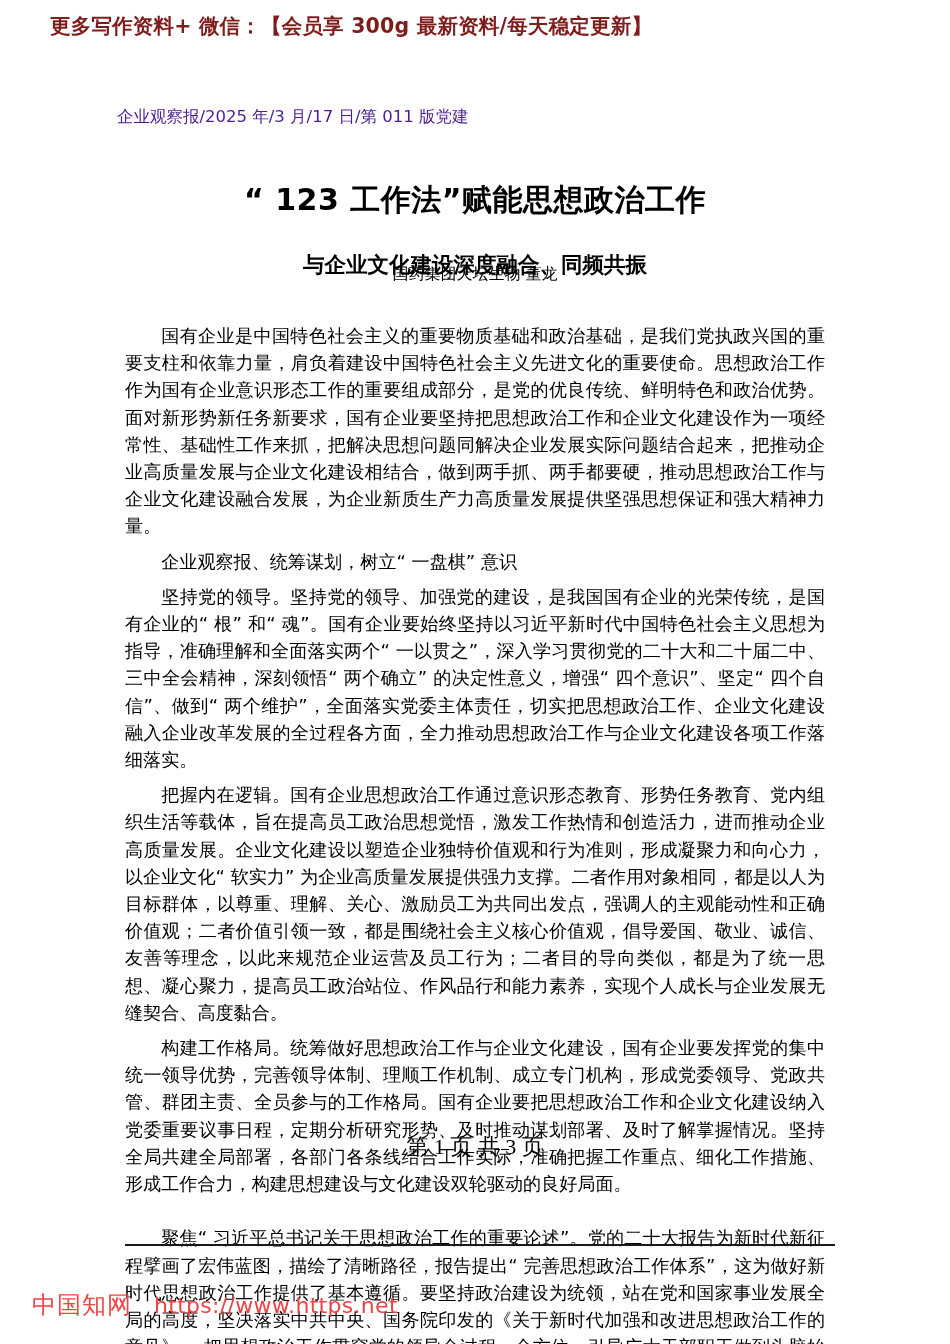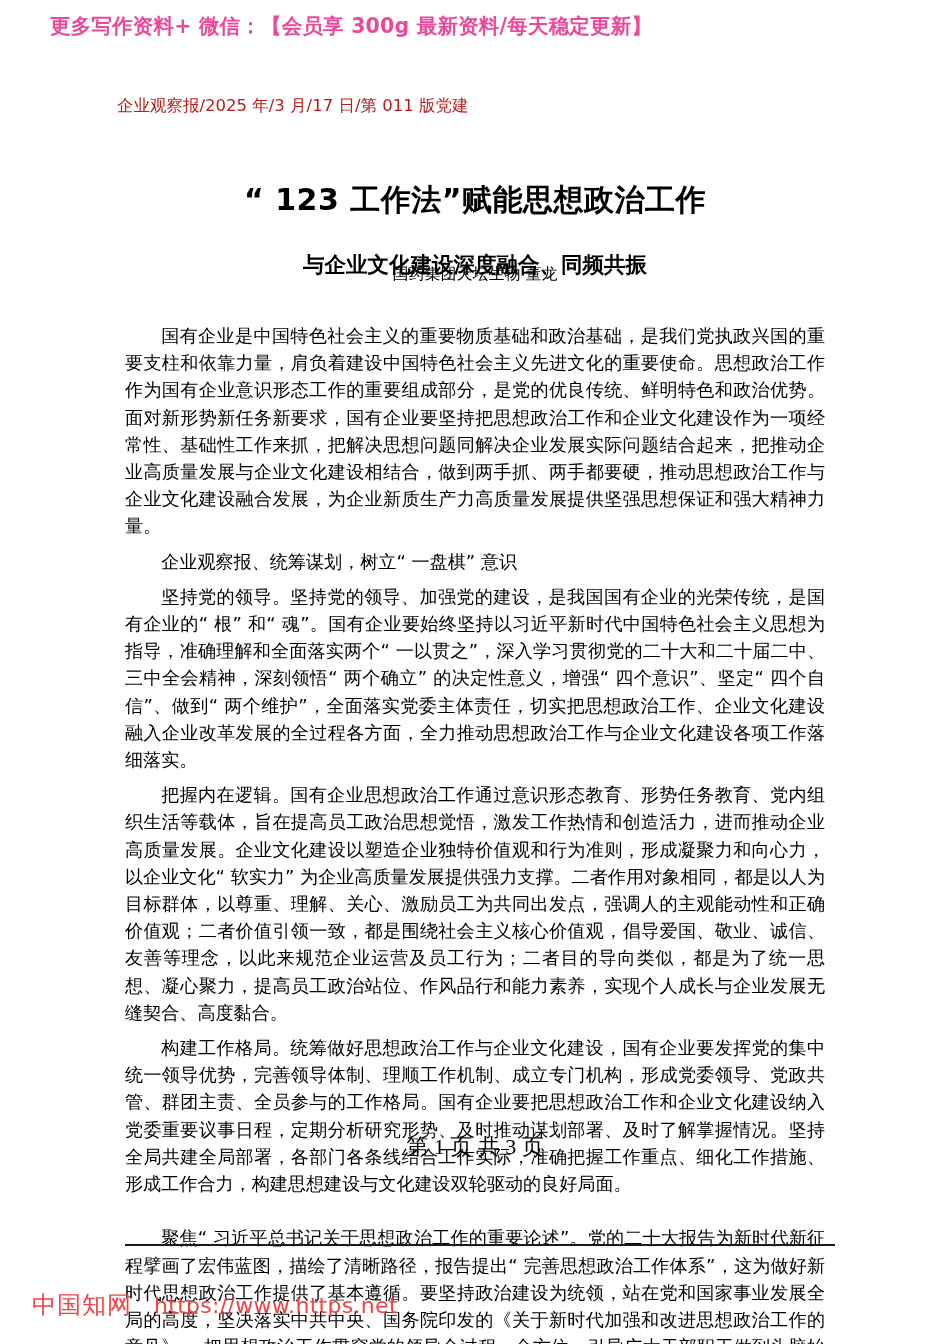--- a/index.html
+++ b/index.html
@@ -32,25 +32,25 @@
     color: #e0201b;
     letter-spacing: 0.2px;
     white-space: nowrap;
     line-height: 1.25;
   }
 
   
   .masthead {
     position: absolute;
     left: 117px;
-    top: 93px;
+    top: 104px;
     width: 400px;
     font-size: 16.5px;
     line-height: 25px;
-    color: #b91c1c;
+    color: #4c1d95;
   }
 
   
   .doc-title {
     position: absolute;
     left: 117px;
     top: 160px;
     width: 716px;
     text-align: center;
     font-size: 30px;
@@ -137,21 +137,21 @@
   .watermark .wm-url {
     font-size: 22px;
     letter-spacing: 0.3px;
   }
 </style>
 </head>
 <body>
 
 <div class="page">
 
-  <div class="promo-banner" style="color: #ec4899;">更多写作资料+ 微信：【会员享 300g 最新资料/每天稳定更新】</div>
+  <div class="promo-banner" style="color: #7f1d1d;">更多写作资料+ 微信：【会员享 300g 最新资料/每天稳定更新】</div>
 
   <div class="masthead">企业观察报/2025 年/3 月/17 日/第 011 版党建</div>
 
   <h1 class="doc-title">“ 123 工作法”赋能思想政治工作</h1>
 
   <h2 class="doc-subtitle">与企业文化建设深度融合、同频共振</h2>
 
   <div class="doc-author">国药集团天坛生物  董龙</div>
 
   <div class="body-text" id="body-text">

